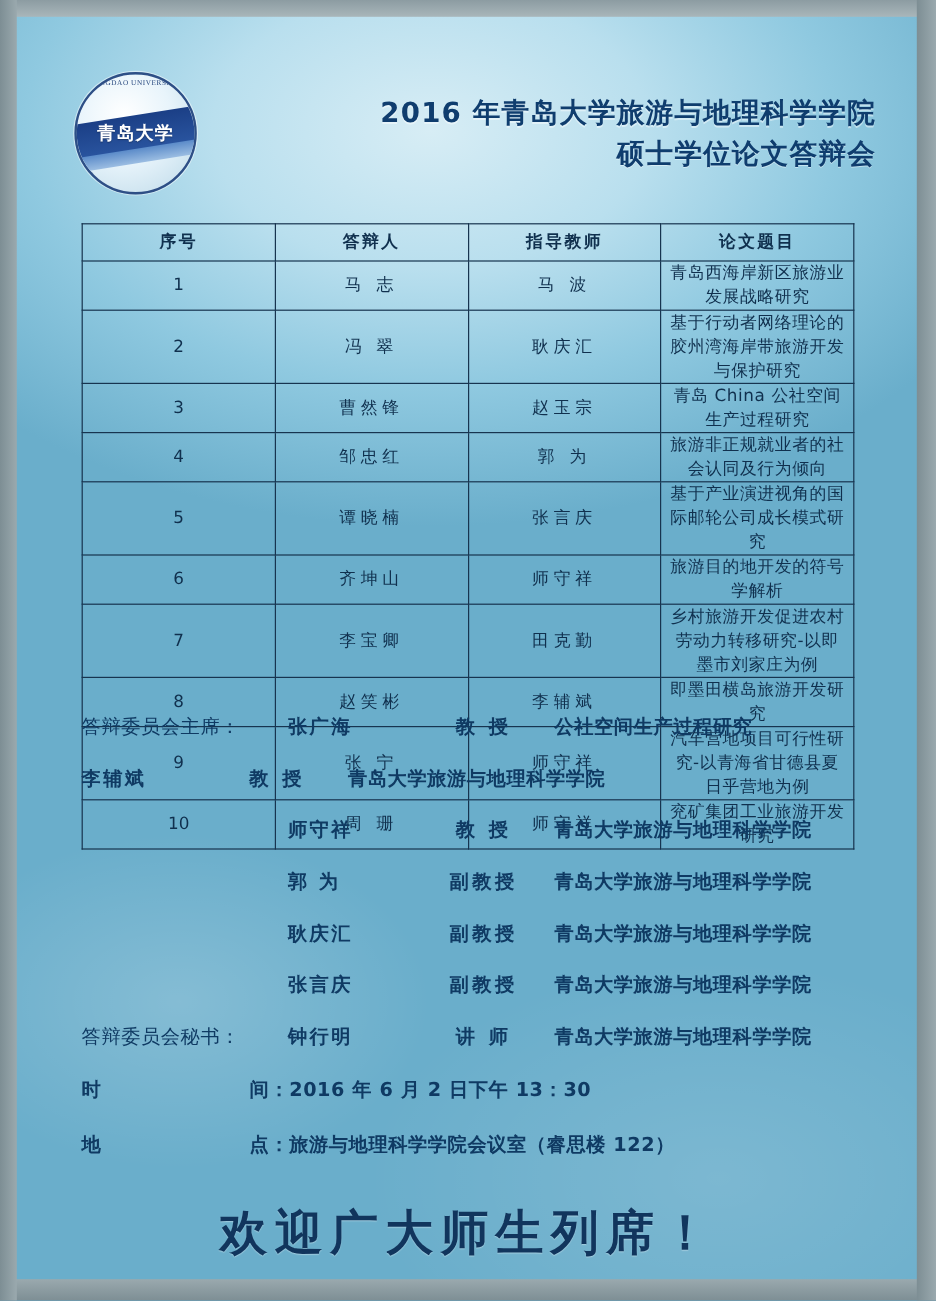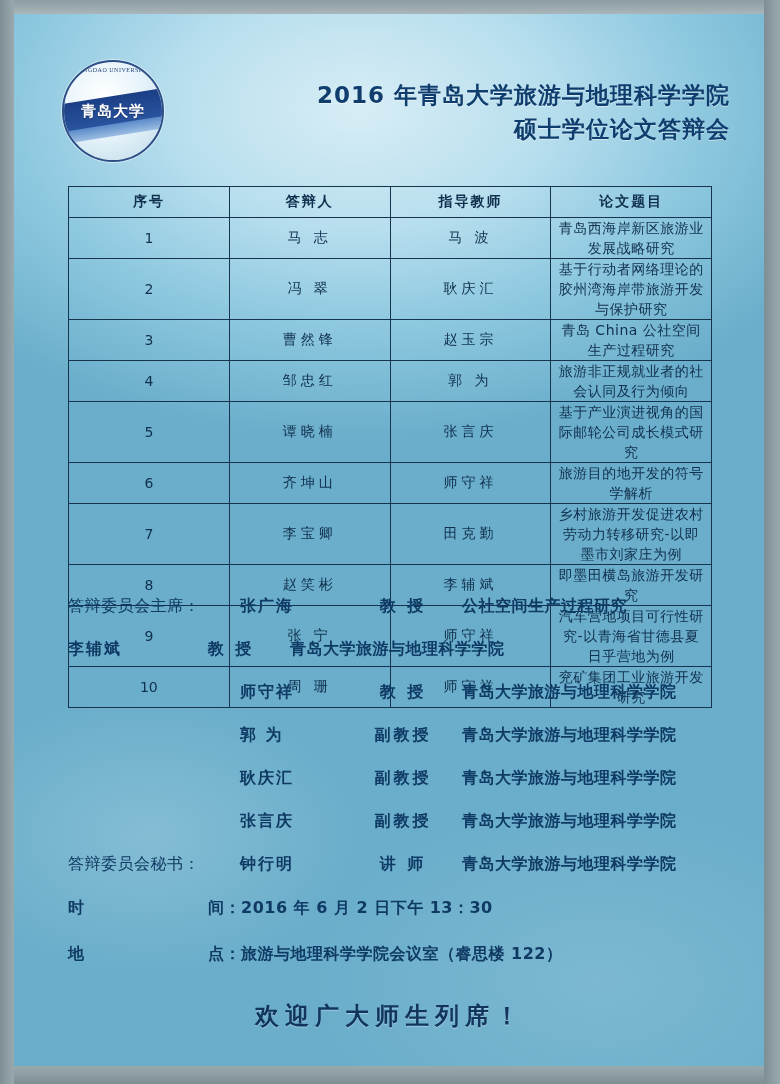--- a/index.html
+++ b/index.html
@@ -237,21 +237,21 @@
     letter-spacing: 0.5px;
     margin-left: 36px;
   }
 
   .welcome {
     position: absolute;
     left: 0;
     top: 1000px;
     width: 780px;
     text-align: center;
-    font-size: 24px;
+    font-size: 40px;
     font-weight: bold;
     color: #11355d;
     letter-spacing: 6px;
     font-family: "DejaVu Sans", sans-serif;
     text-shadow: 0 1px 1px rgba(255,255,255,0.35);
   }
 </style>
 </head>
 <body>
 

